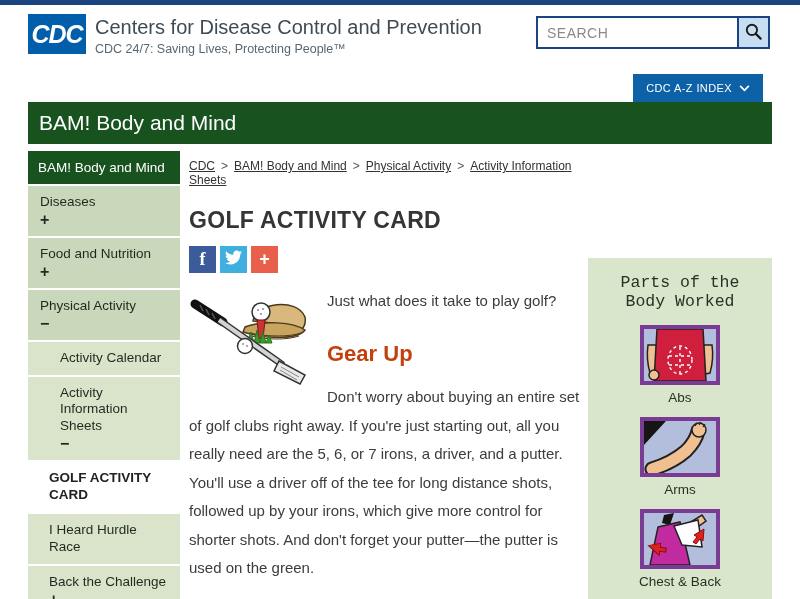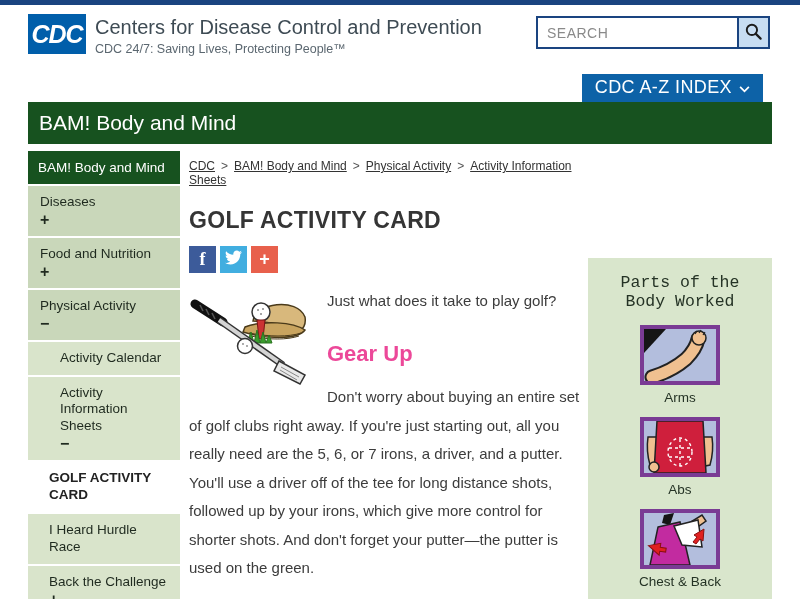--- a/index.html
+++ b/index.html
@@ -21,21 +21,21 @@
 
   .search-wrap { display:flex; border:2px solid #1a4480; width:234px; height:33px; margin-top:2px; }
   .search-input { flex:1; border:none; outline:none; padding:6px 9px; font-size:14px;
     color:#333; font-family:"Liberation Sans", sans-serif; }
   .search-input::placeholder { color:#8a8a8a; letter-spacing:0.5px; }
   .search-btn { width:37px; background:#c7ddf2; border:none; border-left:2px solid #1a4480;
     display:flex; align-items:center; justify-content:center; cursor:pointer; }
 
   
   .subheader { display:flex; justify-content:flex-end; padding:10px 37px 0 0; height:38px; }
-  .az-btn { background:#0d62a7; color:#fff; border:none; font-size:18px;
+  .az-btn { background:#0d62a7; color:#fff; border:none; font-size:11px;
     letter-spacing:0.4px; padding:6px 13px 7px; display:flex; align-items:center; gap:7px;
     cursor:pointer; font-family:"Liberation Sans", sans-serif; }
 
   
   .banner { margin:0 28px; height:42px; background:#17521f; color:#fff;
     display:flex; align-items:center; padding-left:11px; font-size:21px; }
 
   
   .content { display:flex; margin:7px 28px 0; align-items:flex-start; }
 
@@ -61,21 +61,21 @@
   .share-row { display:flex; gap:4px; margin-bottom:14px; }
   .share-btn { width:27px; height:27px; border:none; cursor:pointer; color:#fff;
     display:flex; align-items:center; justify-content:center; font-size:18px; font-weight:bold; }
   .share-fb { background:#3c5b9a; font-family:"Liberation Serif", serif; }
   .share-tw { background:#41aee0; }
   .share-plus { background:#e8604c; }
 
   .article { font-size:15px; color:#3c3c3c; line-height:1.9; }
   .golf-img { float:left; width:124px; height:96px; margin:4px 14px 4px 0; }
   .intro { margin-top:2px; }
-  .section-heading { font-size:22px; color:#ec4899; font-weight:bold; margin:17px 0 9px; }
+  .section-heading { font-size:22px; color:#c2410c; font-weight:bold; margin:17px 0 9px; }
   .article p { margin-bottom:14px; }
 
   
   .rightpanel { width:184px; flex-shrink:0; background:#d9e6cc; margin-top:107px;
     padding:15px 8px 20px; height:460px; }
   .rp-title { font-size:16.5px; color:#253325; text-align:center; margin-bottom:14px;font-family:Liberation Mono, monospace; }
   .bp-card { display:flex; flex-direction:column; align-items:center; margin-bottom:12px; }
   .bp-frame { border:4px solid #7a3b94; background:#b3bedd; width:80px; height:60px;
     display:block; }
   .bp-label { font-size:13.5px; color:#253325; margin-top:5px; }
@@ -225,47 +225,47 @@
     </div>
   </main>
 
   <aside class="rightpanel">
     <div class="rp-title">Parts of the Body Worked</div>
 
     <div class="bp-card">
       <span class="bp-frame">
         <svg width="72" height="52" viewBox="0 0 72 52">
           <rect width="72" height="52" fill="#b3bedd"></rect>
-          <polygon points="0,0 22,0 0,24" fill="#151515"></polygon>
-          <path d="M8,48 Q28,42 42,30 Q52,20 54,10" fill="none" stroke="#222" stroke-width="15" stroke-linecap="round"></path>
-          <path d="M8,48 Q28,42 42,30 Q52,20 54,10" fill="none" stroke="#f0c090" stroke-width="11" stroke-linecap="round"></path>
-          <circle cx="55" cy="9" r="7" fill="#f0c090" stroke="#222" stroke-width="1.5"></circle>
-          <line x1="51" y1="5" x2="53" y2="2" stroke="#222" stroke-width="1.2"></line>
-          <line x1="55" y1="4" x2="57" y2="1" stroke="#222" stroke-width="1.2"></line>
-          <line x1="59" y1="6" x2="61" y2="3" stroke="#222" stroke-width="1.2"></line>
-        </svg>
-      </span>
-      <div class="bp-label">Arms</div>
-    </div>
-
-    <div class="bp-card">
-      <span class="bp-frame">
-        <svg width="72" height="52" viewBox="0 0 72 52">
-          <rect width="72" height="52" fill="#b3bedd"></rect>
           <path d="M4,16 Q2,30 6,44 L16,46 Q12,30 14,16 Z" fill="#f0c090" stroke="#222" stroke-width="1.5"></path>
           <path d="M68,16 Q70,30 66,44 L56,46 Q60,30 58,16 Z" fill="#f0c090" stroke="#222" stroke-width="1.5"></path>
           <polygon points="13,0 59,0 62,52 10,52" fill="#cf1f3c" stroke="#222" stroke-width="1.5"></polygon>
           <ellipse cx="36" cy="31" rx="12" ry="14" fill="none" stroke="#fff" stroke-width="1.4" stroke-dasharray="3,3"></ellipse>
           <line x1="36" y1="18" x2="36" y2="45" stroke="#fff" stroke-width="1.4" stroke-dasharray="3,3"></line>
           <line x1="25" y1="27" x2="47" y2="27" stroke="#fff" stroke-width="1.4" stroke-dasharray="3,3"></line>
           <line x1="25" y1="36" x2="47" y2="36" stroke="#fff" stroke-width="1.4" stroke-dasharray="3,3"></line>
           <circle cx="10" cy="46" r="5" fill="#f0c090" stroke="#222" stroke-width="1.5"></circle>
         </svg>
       </span>
       <div class="bp-label">Abs</div>
+    </div>
+
+    <div class="bp-card">
+      <span class="bp-frame">
+        <svg width="72" height="52" viewBox="0 0 72 52">
+          <rect width="72" height="52" fill="#b3bedd"></rect>
+          <polygon points="0,0 22,0 0,24" fill="#151515"></polygon>
+          <path d="M8,48 Q28,42 42,30 Q52,20 54,10" fill="none" stroke="#222" stroke-width="15" stroke-linecap="round"></path>
+          <path d="M8,48 Q28,42 42,30 Q52,20 54,10" fill="none" stroke="#f0c090" stroke-width="11" stroke-linecap="round"></path>
+          <circle cx="55" cy="9" r="7" fill="#f0c090" stroke="#222" stroke-width="1.5"></circle>
+          <line x1="51" y1="5" x2="53" y2="2" stroke="#222" stroke-width="1.2"></line>
+          <line x1="55" y1="4" x2="57" y2="1" stroke="#222" stroke-width="1.2"></line>
+          <line x1="59" y1="6" x2="61" y2="3" stroke="#222" stroke-width="1.2"></line>
+        </svg>
+      </span>
+      <div class="bp-label">Arms</div>
     </div>
 
     <div class="bp-card">
       <span class="bp-frame">
         <svg width="72" height="52" viewBox="0 0 72 52">
           <rect width="72" height="52" fill="#b3bedd"></rect>
           <path d="M42,12 L58,2 L62,8 L48,18 Z" fill="#f0c090" stroke="#222" stroke-width="1.5"></path>
           <polygon points="20,2 30,0 26,12 18,10" fill="#151515"></polygon>
           <polygon points="14,14 36,9 46,52 6,52" fill="#c22ba0" stroke="#222" stroke-width="1.5"></polygon>
           <polygon points="30,13 54,7 58,34 38,32" fill="#fff" stroke="#222" stroke-width="1.5"></polygon>

